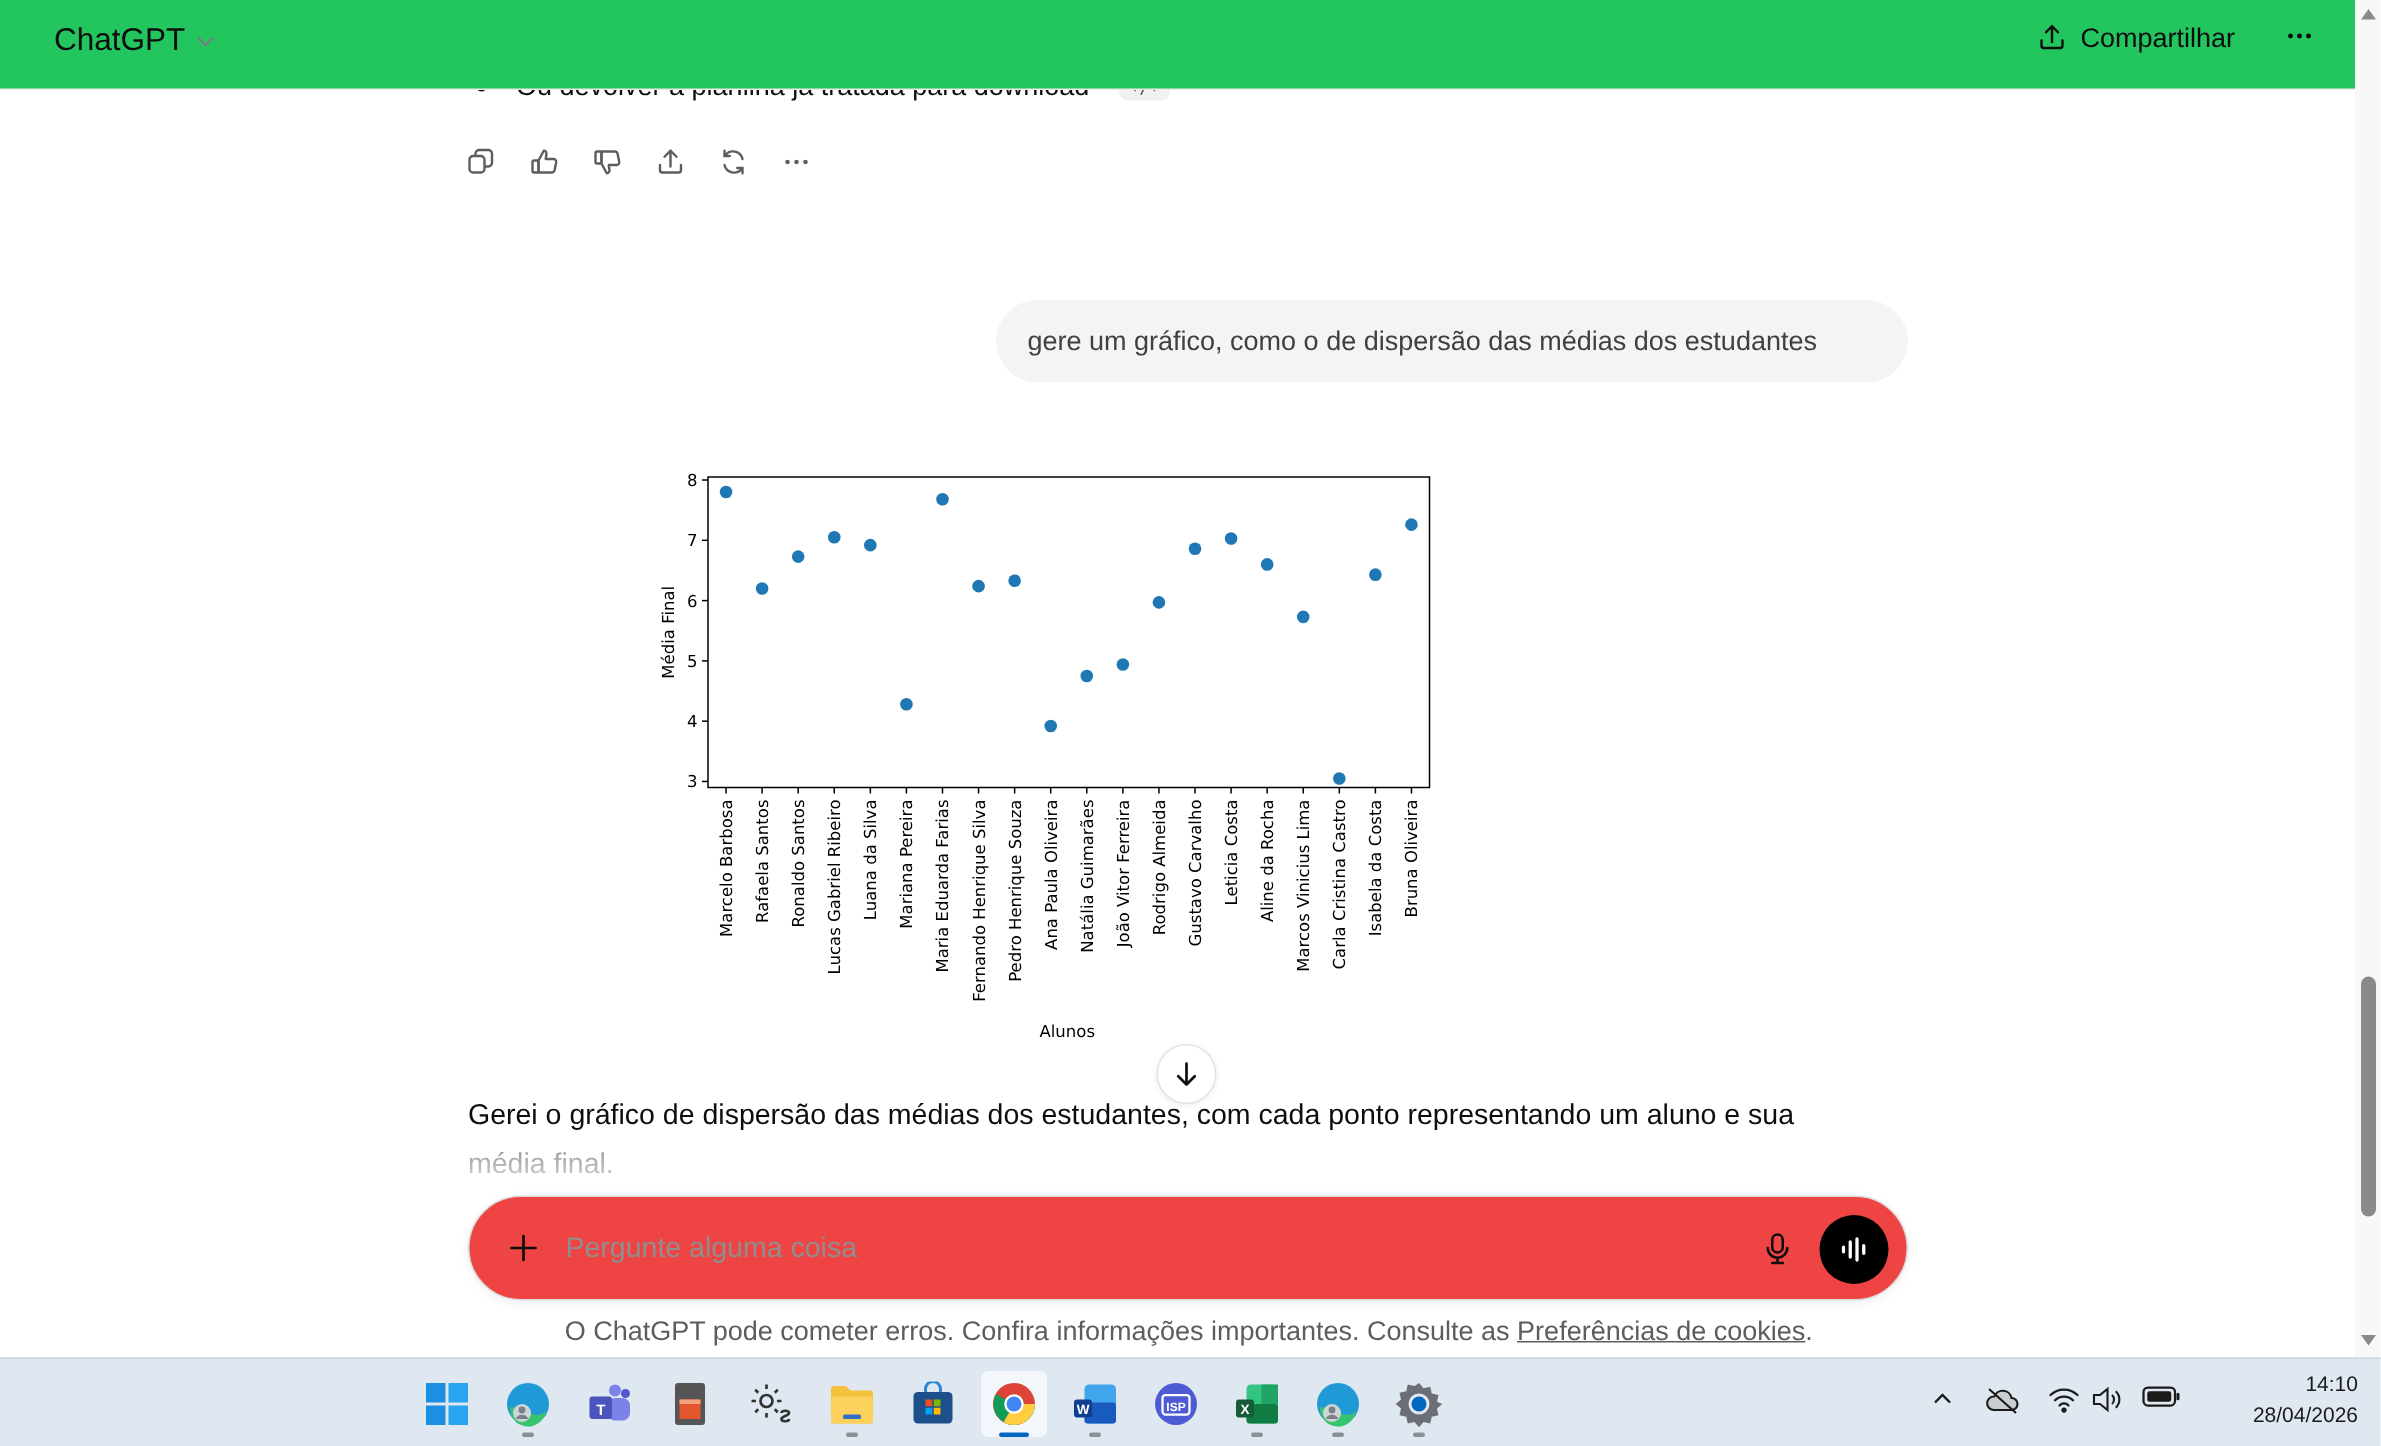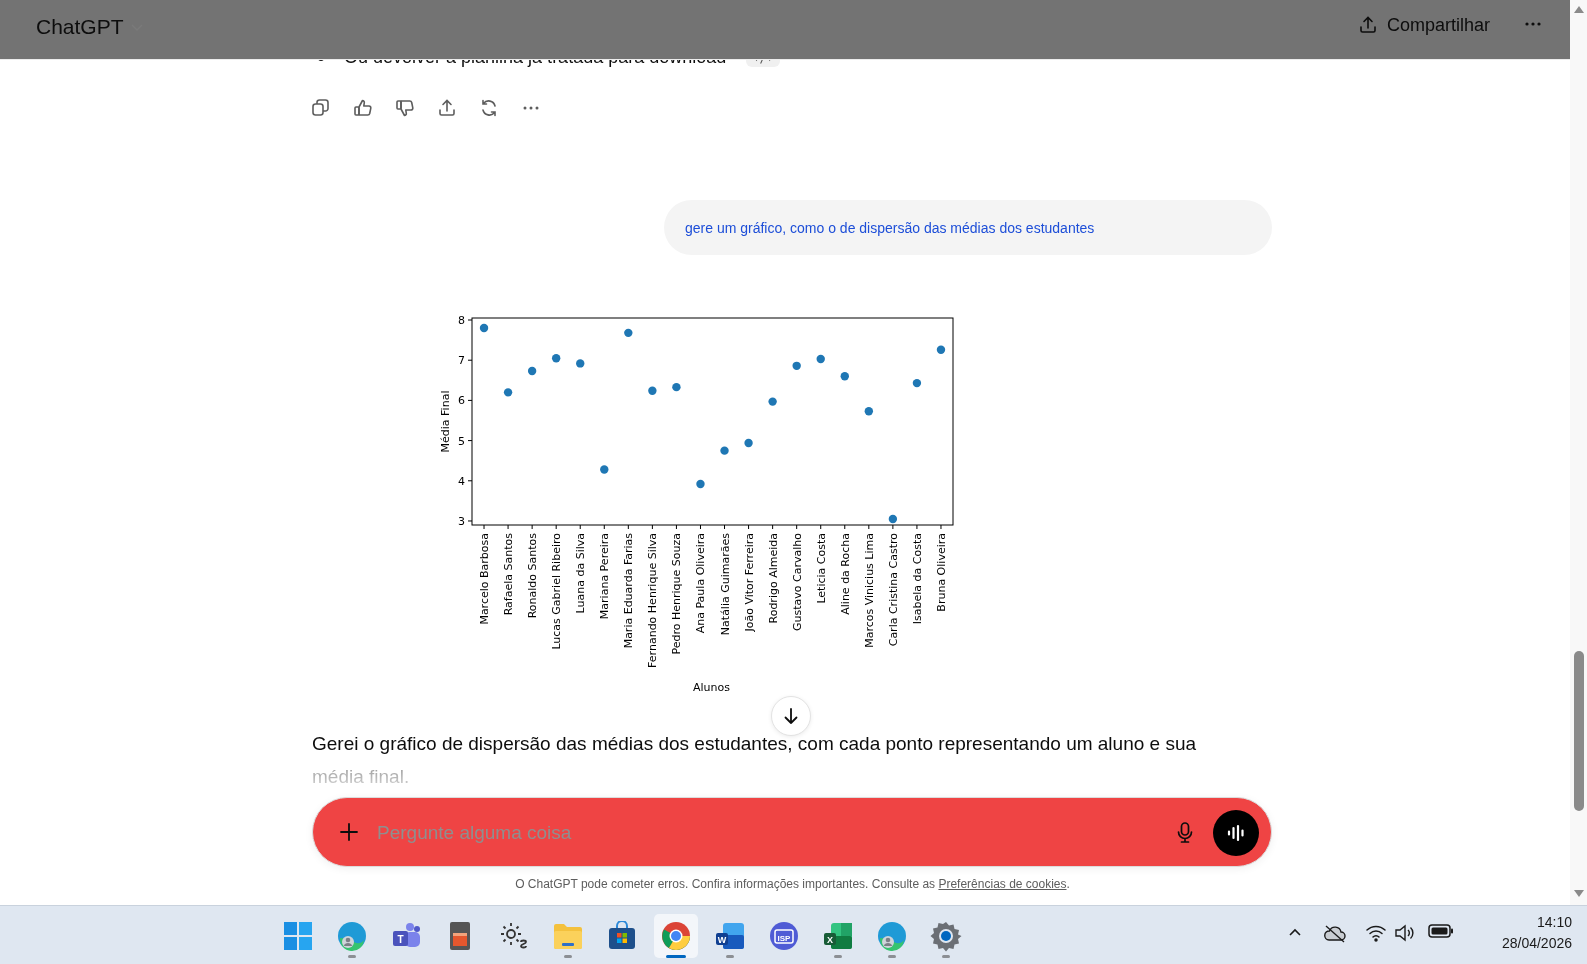--- a/index.html
+++ b/index.html
@@ -1,49 +1,49 @@
 <!DOCTYPE html>
 <html><head>
   <meta charset="utf-8">
   <style>
     * { box-sizing: border-box; margin: 0; padding: 0; }
     html, body { width: 1587px; height: 964px; overflow: hidden; background: #ffffff; font-family: "Liberation Sans", "DejaVu Sans", sans-serif; color: #0d0d0d; }
     .app { position: absolute; left: 0; top: 0; width: 1587px; height: 905px; background: #fff; }
-    .header { position: absolute; left: 0; top: 0; width: 1570px; height: 60px; background: #737373; border-bottom: 1px solid #ececec; z-index: 5; }
+    .header { position: absolute; left: 0; top: 0; width: 1570px; height: 60px; background: #22c55e; border-bottom: 1px solid #ececec; z-index: 5; }
     .brand { position: absolute; left: 36px; top: 15px; display: flex; align-items: center; gap: 6px; font-size: 21px; color: #0d0d0d; cursor: pointer; }
     .brand svg { margin-top: 2px; }
     .share-btn { position: absolute; left: 1358px; top: 15px; display: flex; align-items: flex-start; gap: 9px; font-size: 18px; cursor: pointer; }
     .more-btn { position: absolute; left: 1523px; top: 14px; font-size: 20px; letter-spacing: 1px; cursor: pointer; }
 
     .content { position: absolute; left: 0; top: 0; width: 1570px; height: 905px; overflow: hidden; }
     .bullet-line { position: absolute; left: 318px; top: 47px; display: flex; align-items: center; gap: 20px; font-size: 18px; color: #0d0d0d; }
     .bullet-dot { width: 6px; height: 6px; border-radius: 50%; background: #0d0d0d; }
     .code-chip { display: inline-block; background: #f0f0f0; border-radius: 6px; font-size: 12px; padding: 2px 6px; color: #555; font-family: "DejaVu Sans Mono", monospace; }
 
     .actions { position: absolute; left: 310px; top: 96px; display: flex; gap: 20px; }
     .action { width: 22px; height: 24px; display: flex; align-items: center; justify-content: center; cursor: pointer; color: #5d5d5d; }
 
-    .user-bubble { position: absolute; left: 664px; top: 200px; width: 608px; height: 55px; background: #f4f4f4; border-radius: 28px; display: flex; align-items: center; padding-left: 21px; font-size: 14px; color: #1d4ed8; }
+    .user-bubble { position: absolute; left: 664px; top: 200px; width: 608px; height: 55px; background: #f4f4f4; border-radius: 28px; display: flex; align-items: center; padding-left: 21px; font-size: 18px; color: #404040; }
 
     .chart-wrap { position: absolute; left: 430px; top: 305px; width: 540px; height: 400px; }
     .chart-svg text { font-family: "DejaVu Sans", sans-serif; }
 
     .scroll-down { position: absolute; left: 771px; top: 696px; width: 40px; height: 40px; border-radius: 50%; background: #fff; border: 1px solid #e3e3e3; box-shadow: 0 1px 4px rgba(0,0,0,0.08); display: flex; align-items: center; justify-content: center; cursor: pointer; z-index: 3; }
 
     .assistant-text { position: absolute; left: 312px; top: 727px; width: 930px; font-size: 19px; line-height: 33px; color: #0d0d0d; }
 
     .composer-fade { position: absolute; left: 0; top: 768px; width: 1570px; height: 140px; background: linear-gradient(to bottom, rgba(255,255,255,0.6), #fff 25%); }
     .composer { position: absolute; left: 312px; top: 797px; width: 960px; height: 70px; border: 1px solid #dcdcdc; border-radius: 35px; background: #ef4444; box-shadow: 0 2px 8px rgba(0,0,0,0.06); }
     .plus-btn { position: absolute; left: 22px; top: 20px; width: 28px; height: 28px; display: flex; align-items: center; justify-content: center; cursor: pointer; }
     .prompt-input { position: absolute; left: 64px; top: 18px; width: 760px; height: 34px; border: none; outline: none; font-size: 19px; color: #0d0d0d; background: transparent; font-family: "Liberation Sans", sans-serif; }
     .prompt-input::placeholder { color: #8f8f8f; }
     .mic-btn { position: absolute; left: 858px; top: 21px; width: 28px; height: 28px; display: flex; align-items: center; justify-content: center; cursor: pointer; }
     .voice-btn { position: absolute; left: 900px; top: 12px; width: 46px; height: 46px; border-radius: 50%; background: #000; display: flex; align-items: center; justify-content: center; cursor: pointer; }
 
-    .disclaimer { position: absolute; left: 0; top: 877px; width: 1585px; text-align: center; font-size: 12px; color: #5d5d5d; }
+    .disclaimer { position: absolute; left: 0; top: 877px; width: 1585px; text-align: center; font-size: 18px; color: #5d5d5d; }
     .disclaimer a { color: #5d5d5d; text-decoration: underline; cursor: pointer; }
 
     .scrollbar { position: absolute; left: 1570px; top: 0; width: 17px; height: 905px; background: #f8f8f8; }
     .scroll-up { position: absolute; left: 4px; top: 6px; width: 0; height: 0; border-left: 5px solid transparent; border-right: 5px solid transparent; border-bottom: 7px solid #8a8a8a; }
     .scroll-thumb { position: absolute; left: 4px; top: 651px; width: 10px; height: 160px; border-radius: 5px; background: #8a8a8a; }
     .scroll-dn { position: absolute; left: 4px; top: 890px; width: 0; height: 0; border-left: 5px solid transparent; border-right: 5px solid transparent; border-top: 7px solid #8a8a8a; }
 
     .taskbar { position: absolute; left: 0; top: 905px; width: 1587px; height: 59px; background: #dfe7f1; border-top: 1px solid #c9d2dd; }
     .tb-icon { position: absolute; top: 8px; width: 44px; height: 44px; border-radius: 5px; display: flex; align-items: center; justify-content: center; cursor: pointer; }
     .tb-icon.active { background: #f3f6fa; }

